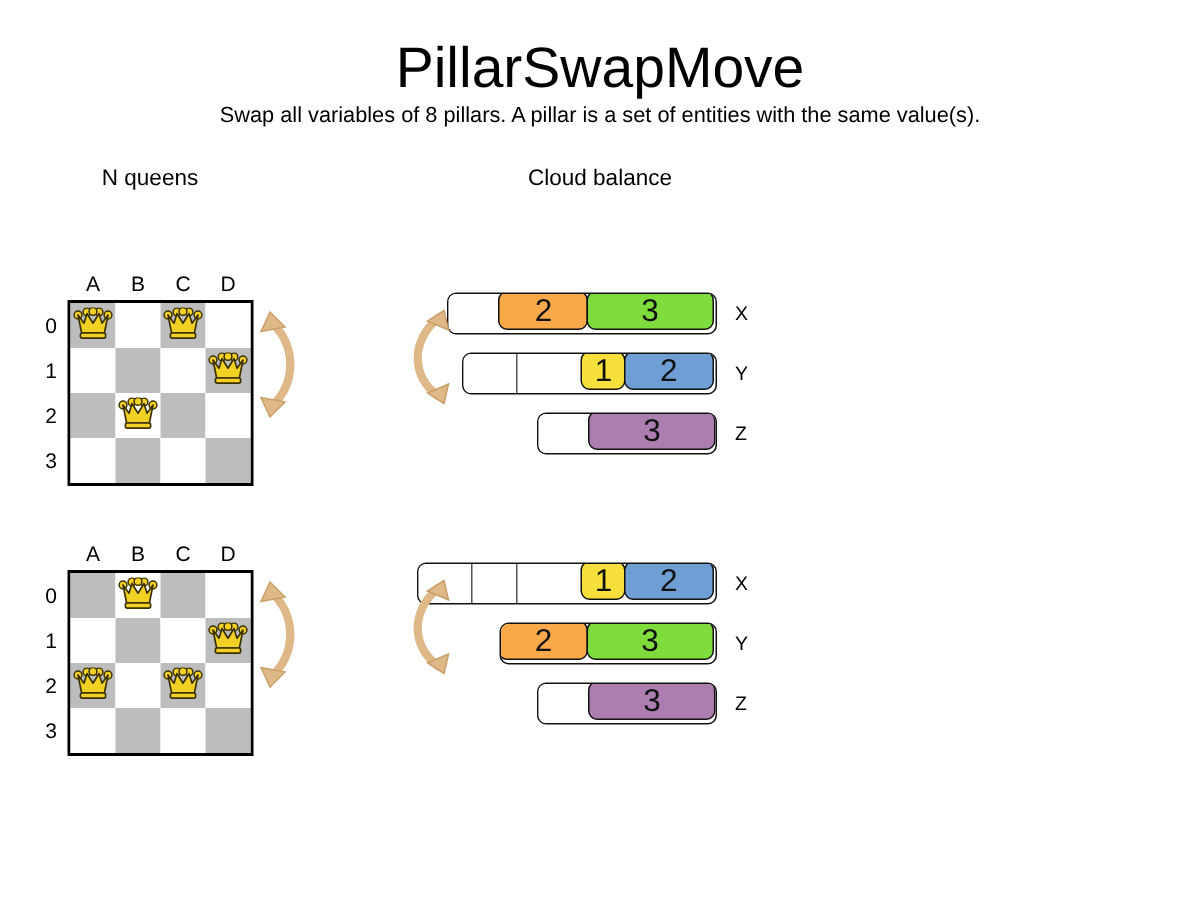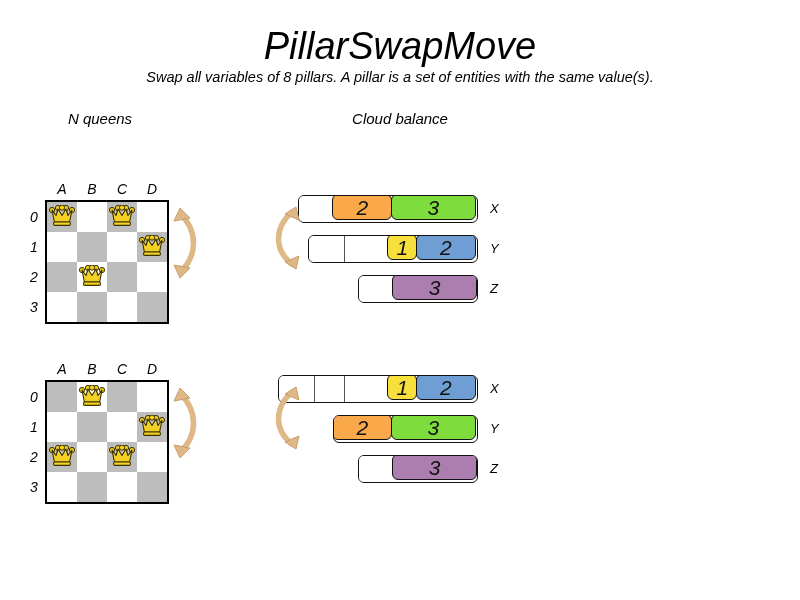--- a/index.html
+++ b/index.html
@@ -1,21 +1,21 @@
 <!DOCTYPE html>
 <html><head>
 <meta charset="utf-8">
 <style>
   html,body{margin:0;padding:0;}
   body{
     width:800px;height:600px;background:#ffffff;
     font-family:"Liberation Sans", sans-serif;
     color:#000;overflow:hidden;position:relative;
   }
-  .stage{position:absolute;left:0;top:0;width:800px;height:600px;font-style:italic;}
+  .stage{position:absolute;left:0;top:0;width:800px;height:600px;}
 
   .title{
     position:absolute;left:0;top:24px;width:800px;text-align:center;
     font-size:38px;font-weight:400;letter-spacing:0px;line-height:44px;
   }
   .subtitle{
     position:absolute;left:0;top:68px;width:800px;text-align:center;
     font-size:14.5px;font-weight:400;line-height:18px;
   }
 

